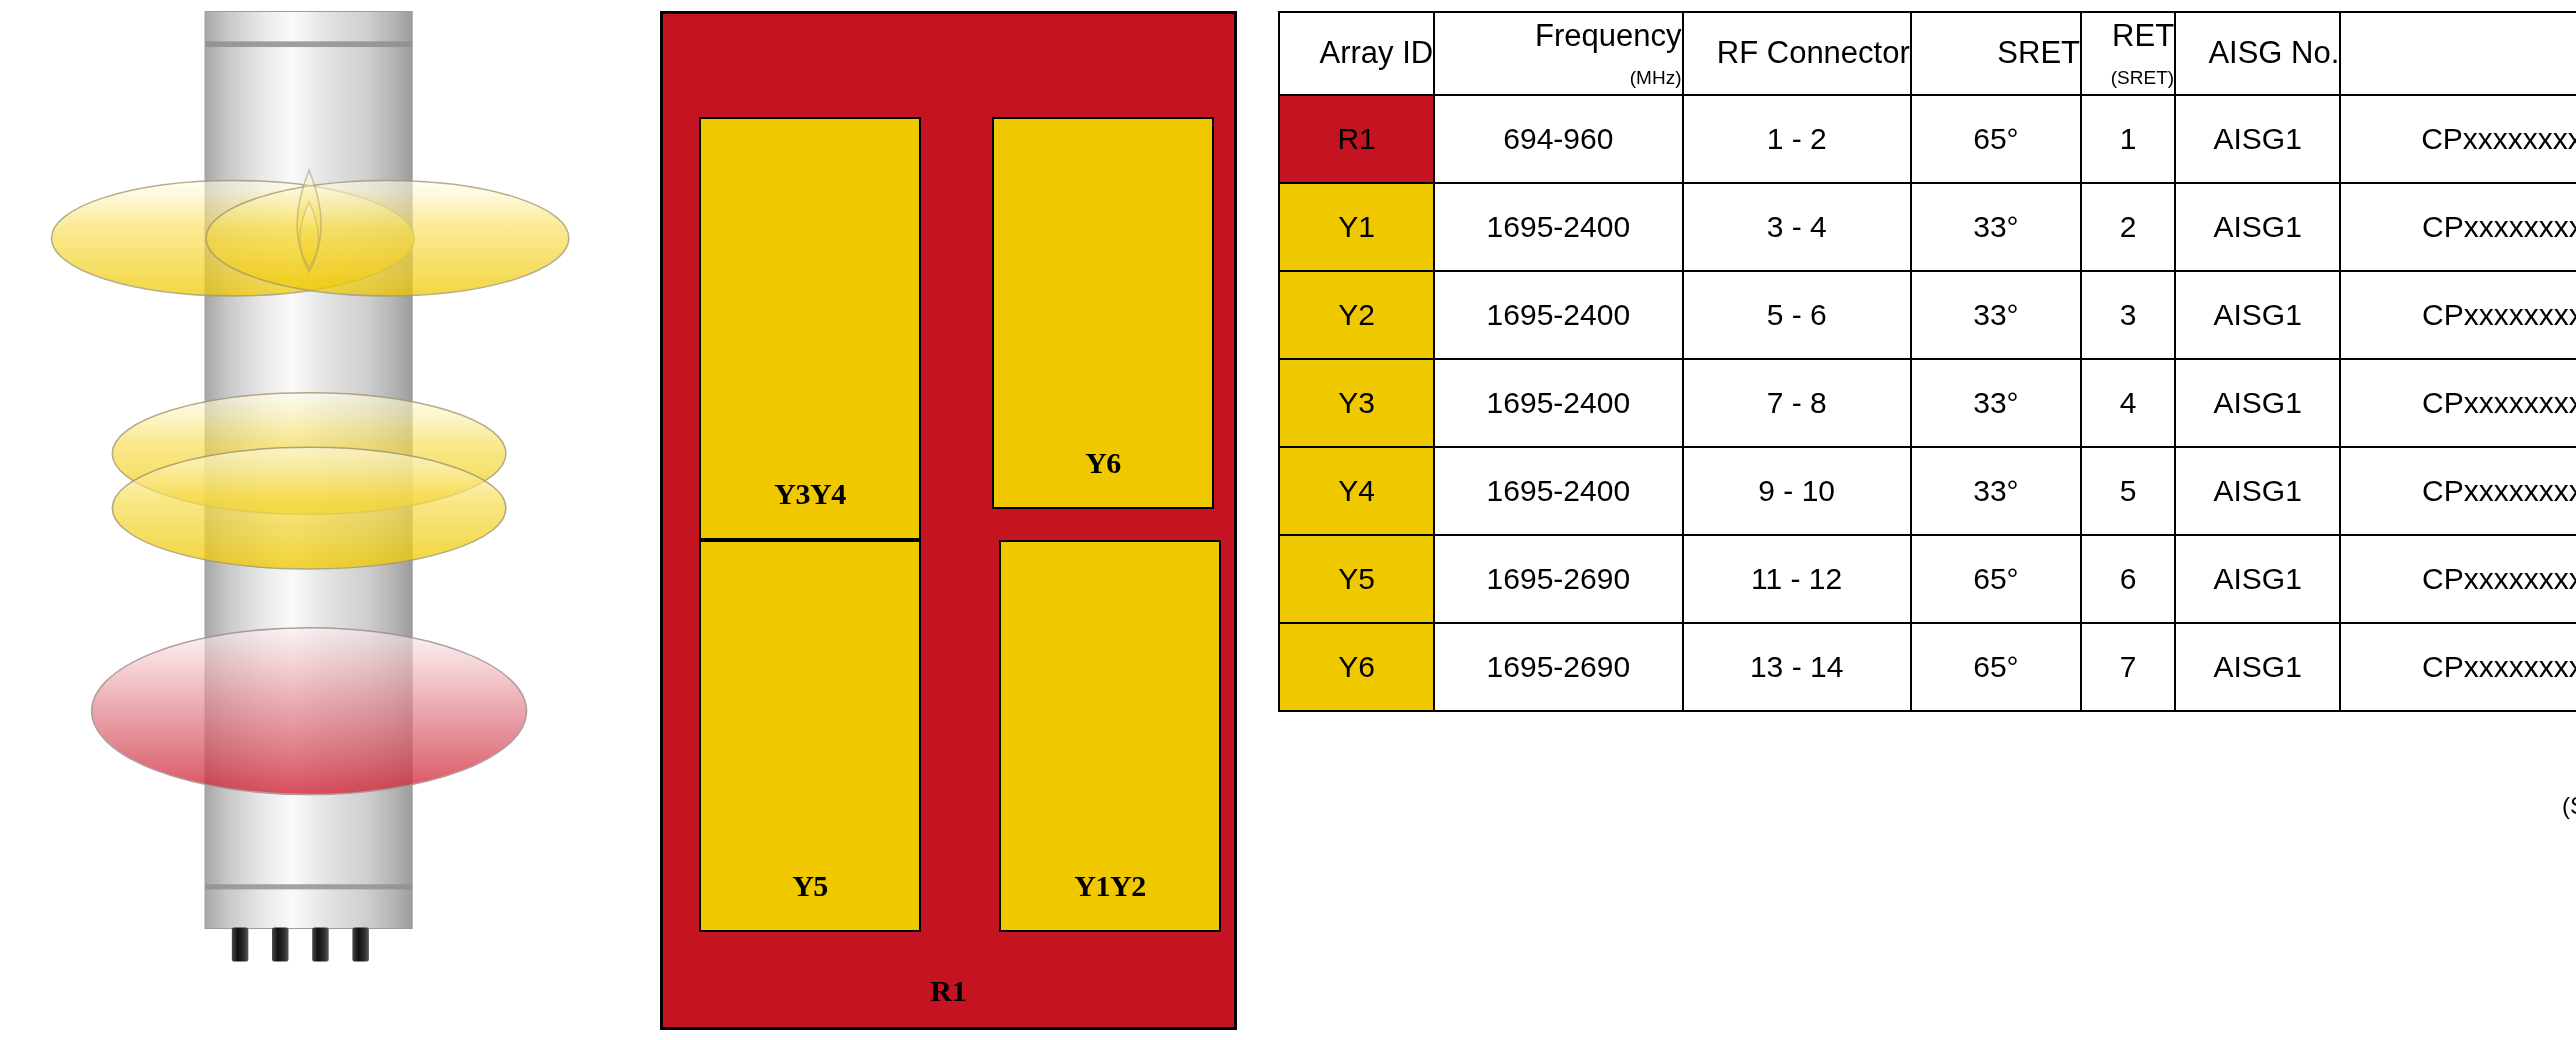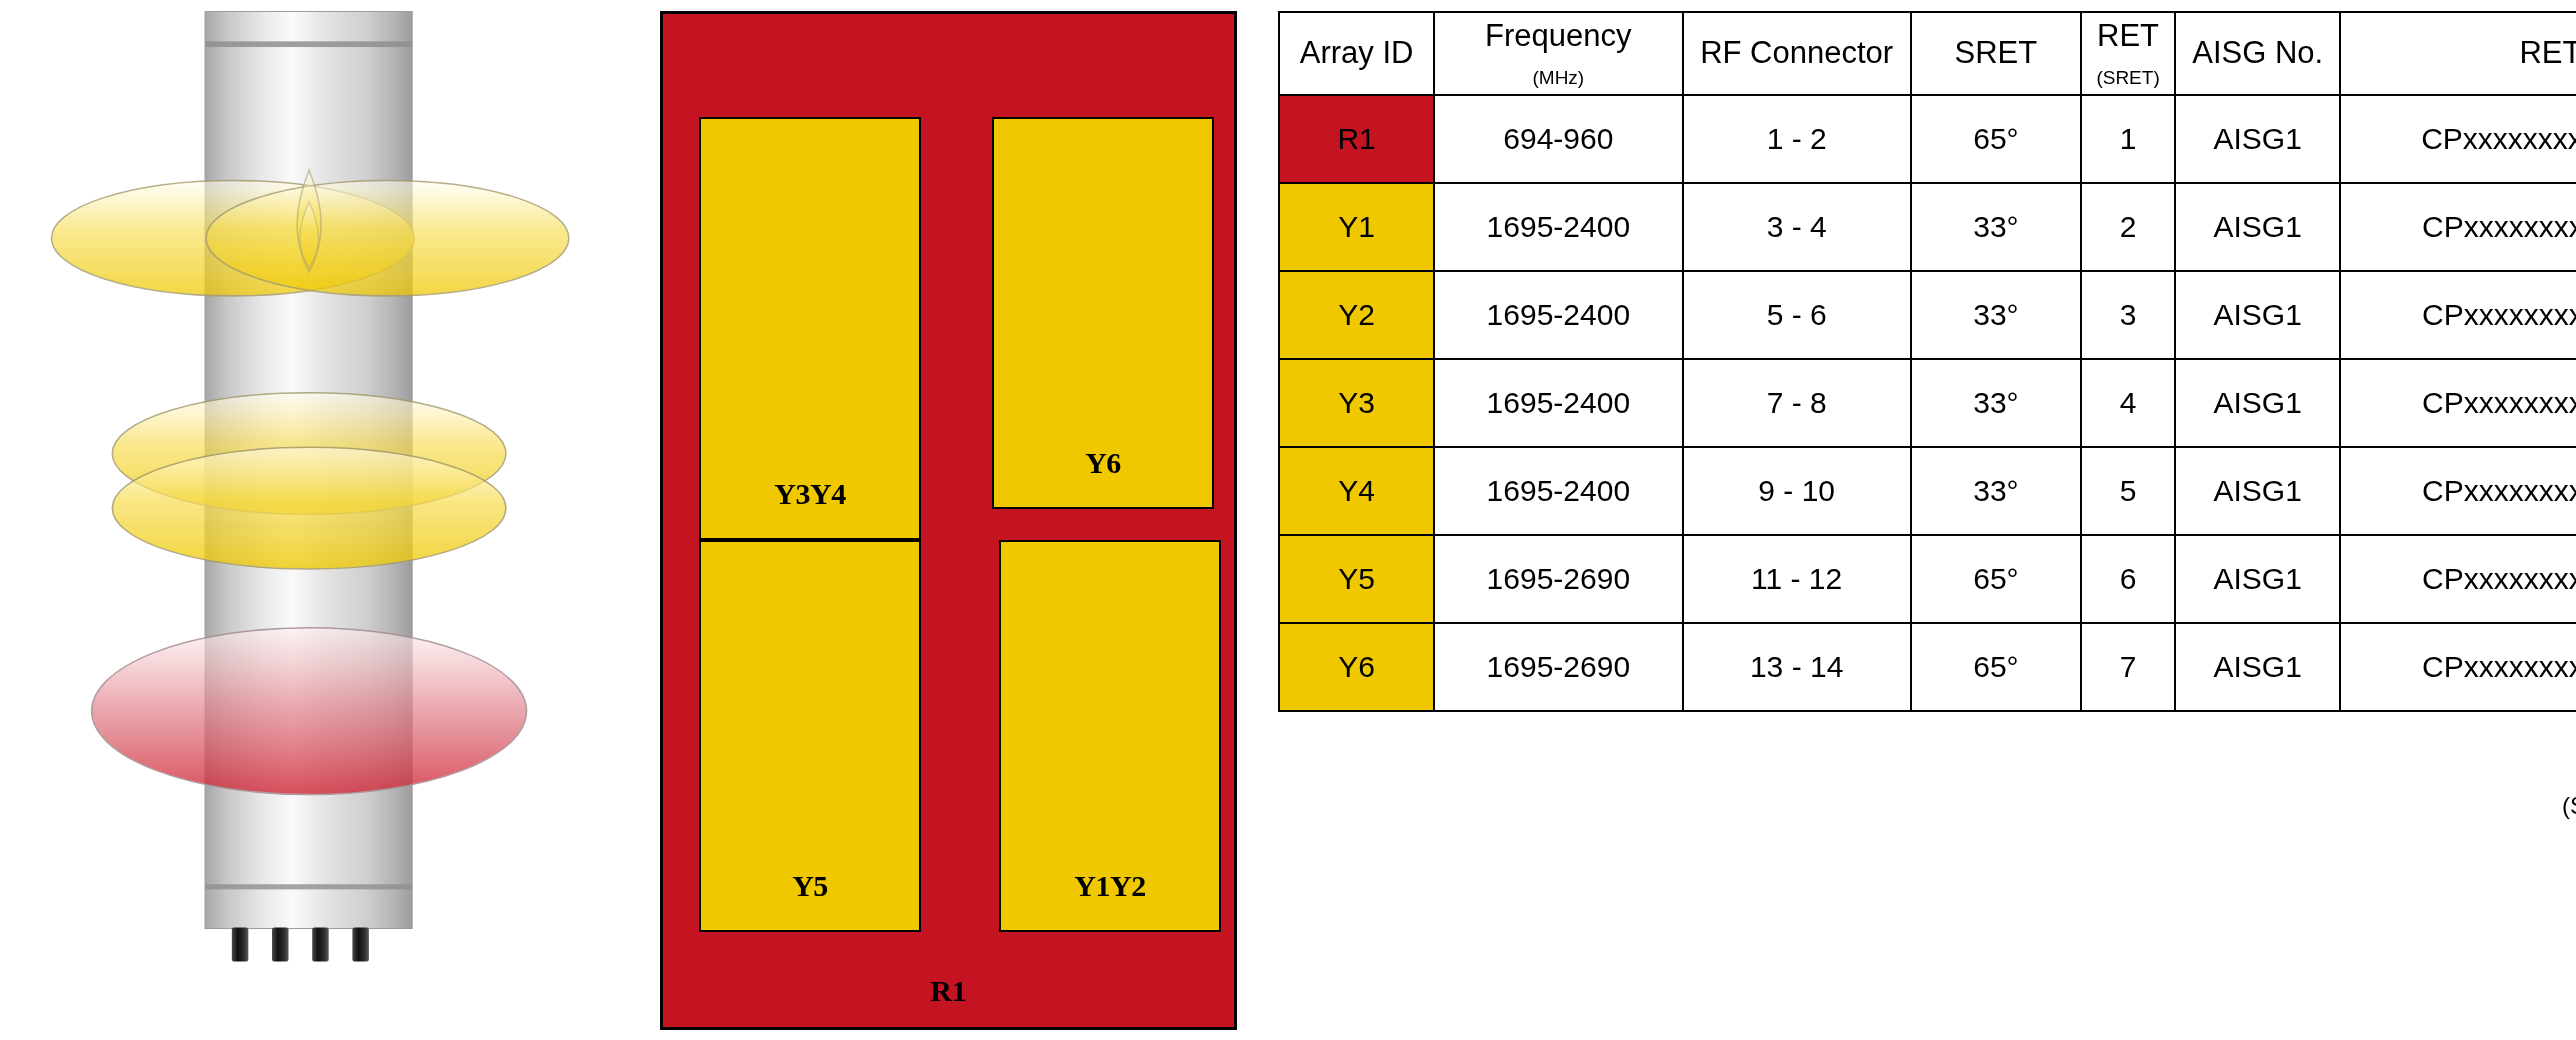--- a/index.html
+++ b/index.html
@@ -87,20 +87,21 @@
     vertical-align: middle;
     color: #000000;
     font-family: "Liberation Sans", sans-serif;
     font-weight: normal;
     padding: 0;
   }
   #spec-table thead th {
     height: 81px;
     font-size: 31px;
     line-height: 1.06;
+    text-align: right;
   }
   #spec-table tbody td {
     height: 86px;
     font-size: 30px;
   }
   .hdr-sub {
     display: block;
     font-size: 19px;
     line-height: 1.0;
     margin-top: 15px;

